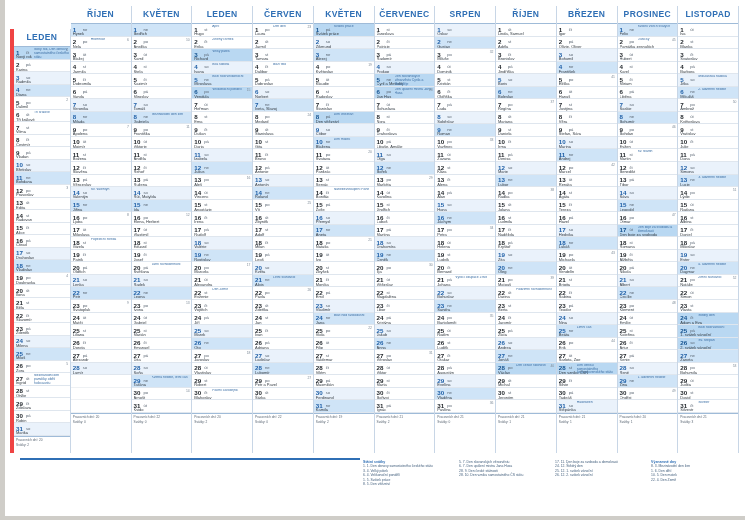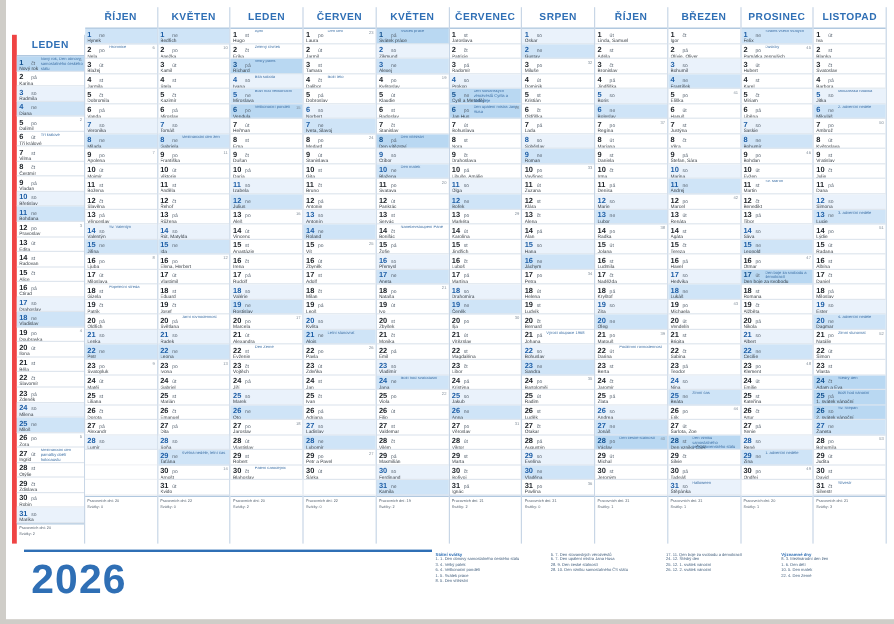--- a/index.html
+++ b/index.html
@@ -2166,21 +2166,20 @@
         </div>
         <div class="m-foot">
           <div>Pracovních dní: 21</div>
           <div>Svátky: 3</div>
         </div>
       </div>
     </div>
 
   <div class="bottom">
     <div class="yearline"></div>
-    <div class="year">2026</div>
     <div class="legend" id="legend">
         <div class="col">
           <div class="hd">Státní svátky</div>
           <div class="itm">1. 1. Den obnovy samostatného českého státu</div>
           <div class="itm">3. 4. Velký pátek</div>
           <div class="itm">6. 4. Velikonoční pondělí</div>
           <div class="itm">1. 5. Svátek práce</div>
           <div class="itm">8. 5. Den vítězství</div>
         </div>
         <div class="col">

